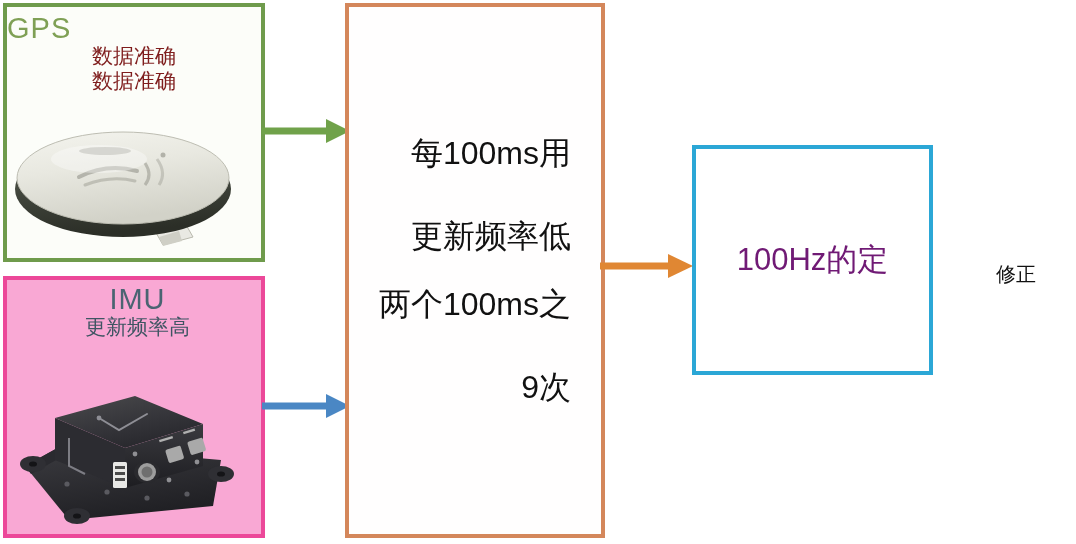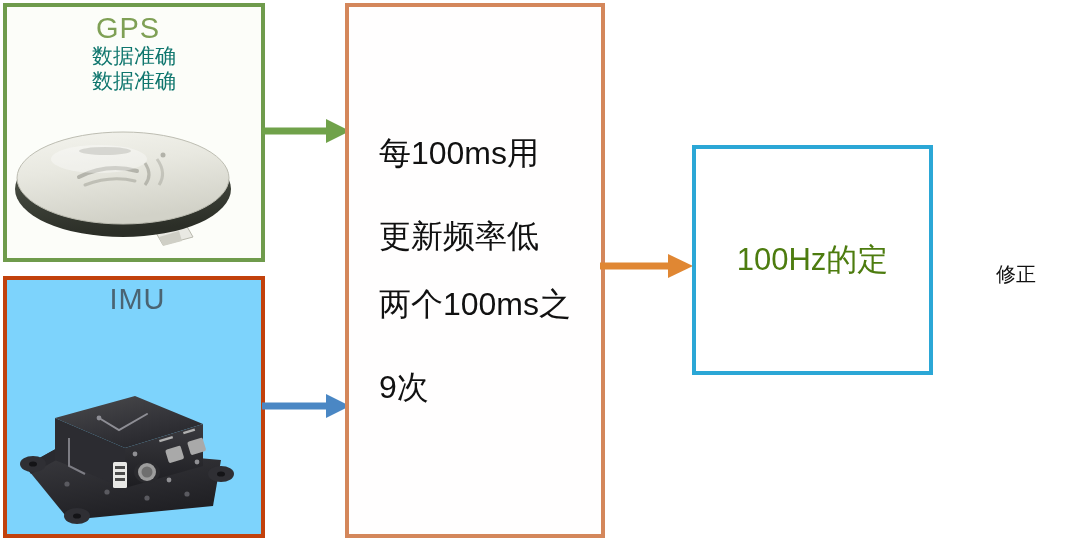--- a/index.html
+++ b/index.html
@@ -34,43 +34,42 @@
   .gps-box {
     left: 3px;
     top: 3px;
     width: 262px;
     height: 259px;
     border: 4px solid #6f9b4c;
     background: #fcfdf9;
   }
   .gps-title {
     margin: 6px 12px 0 0;
-    text-align: center;
     color: #7fa055;
     font-size: 29px;
     font-weight: 400;
     letter-spacing: 1px;
     line-height: 1.08;
   }
   .gps-sub {
     text-align: center;
-    color: #0f766e;
+    color: #7f1d1d;
     font-size: 21px;
     line-height: 1.18;
     font-weight: 400;
   }
 
   
   .imu-box {
     left: 3px;
     top: 276px;
     width: 262px;
     height: 262px;
-    border: 4px solid #c2410c;
-    background: #7dd3fc;
+    border: 4px solid #ec4899;
+    background: #f9a8d4;
     padding-left: 7px;
   }
   .imu-title {
     margin: 4px 0 0 0;
     text-align: center;
     color: #4a6472;
     font-size: 29px;
     font-weight: 400;
     letter-spacing: 1px;
     line-height: 1.08;
@@ -99,21 +98,21 @@
     top: 3px;
     width: 260px;
     height: 535px;
     border: 4px solid #d4875b;
     background: #fffefe;
     display: flex;
     align-items: center;
     justify-content: center;
   }
   .center-text {
-    text-align: left;
+    text-align: right;
     color: #111111;
     font-size: 32px;
     line-height: 1.30;
     font-weight: 400;
     letter-spacing: 0px;
     padding: 0 4px;
   }
   .center-text .gap { display: block; height: 26px; }
 
   
@@ -123,21 +122,21 @@
     width: 241px;
     height: 230px;
     border: 4px solid #2ba7d6;
     background: #ffffff;
     display: flex;
     align-items: center;
     justify-content: center;
   }
   .right-text {
     text-align: center;
-    color: #4d7c0f;
+    color: #701a75;
     font-size: 31px;
     line-height: 1.32;
     font-weight: 400;
   }
 
   
   .side-label {
     position: absolute;
     left: 966px;
     top: 262px;
@@ -198,20 +197,21 @@
         <path d="M150 48 q10 14 2 26" stroke="#9b9b91" stroke-width="3" fill="none" opacity="0.42"></path>
         <circle cx="156" cy="44" r="2.5" fill="#8d8d83" opacity="0.6"></circle>
 
         <ellipse cx="92" cy="48" rx="48" ry="14" fill="#ffffff" opacity="0.35"></ellipse>
       </svg>
     </div>
   </div>
 
   <div class="box imu-box">
     <div class="imu-title">IMU</div>
+    <div class="imu-sub">更新频率高</div>
 
     <div class="photo-wrap imu-photo-wrap">
       <svg width="262" height="150" viewBox="0 0 262 150" xmlns="http://www.w3.org/2000/svg">
         <defs>
           <linearGradient id="imuTop" x1="0" y1="0" x2="0.6" y2="1">
             <stop offset="0%" stop-color="#4b4b4d"></stop>
             <stop offset="60%" stop-color="#35353a"></stop>
             <stop offset="100%" stop-color="#27272c"></stop>
           </linearGradient>
           <linearGradient id="imuFront" x1="0" y1="0" x2="0" y2="1">

